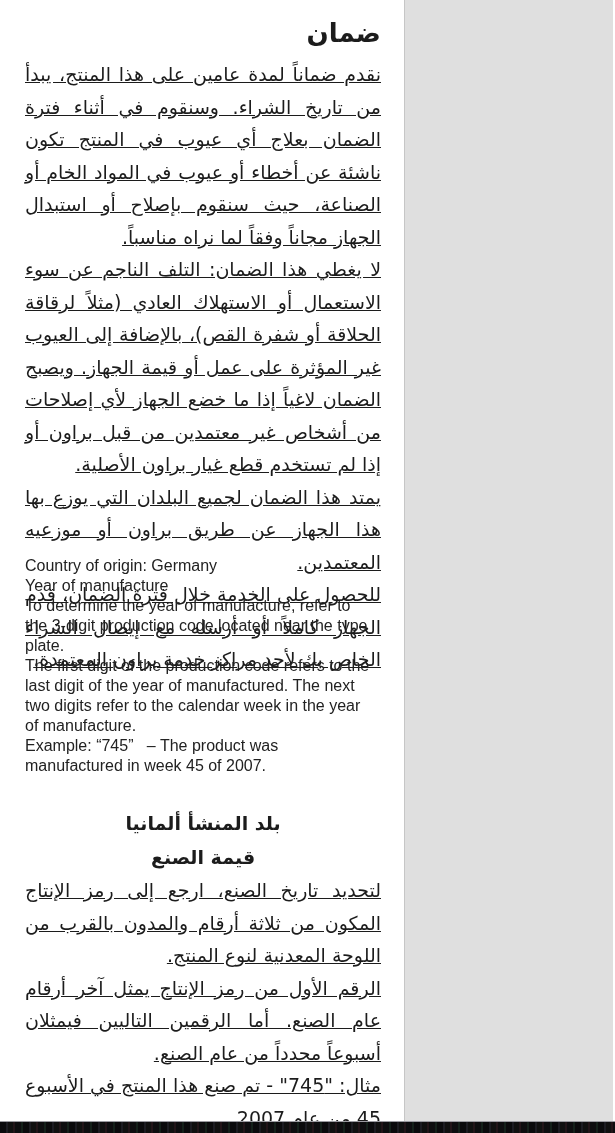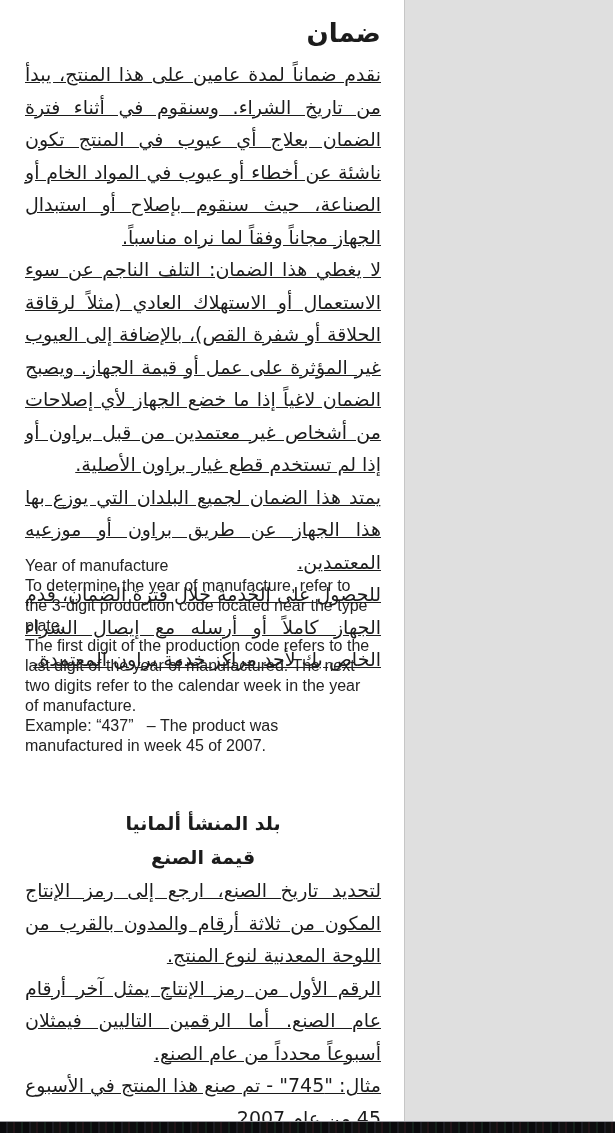--- a/index.html
+++ b/index.html
@@ -78,24 +78,25 @@
 
   <div class="block-warranty" lang="ar" dir="rtl">
     <h1 class="ar-title">ضمان</h1>
     <p class="ar-para">نقدم ضماناً لمدة عامين على هذا المنتج، يبدأ من تاريخ الشراء. وسنقوم في أثناء فترة الضمان بعلاج أي عيوب في المنتج تكون ناشئة عن أخطاء أو عيوب في المواد الخام أو الصناعة، حيث سنقوم بإصلاح أو استبدال الجهاز مجاناً وفقاً لما نراه مناسباً.</p>
     <p class="ar-para">لا يغطي هذا الضمان: التلف الناجم عن سوء الاستعمال أو الاستهلاك العادي (مثلاً لرقاقة الحلاقة أو شفرة القص)، بالإضافة إلى العيوب غير المؤثرة على عمل أو قيمة الجهاز. ويصبح الضمان لاغياً إذا ما خضع الجهاز لأي إصلاحات من أشخاص غير معتمدين من قبل براون أو إذا لم تستخدم قطع غيار براون الأصلية.</p>
     <p class="ar-para">يمتد هذا الضمان لجميع البلدان التي يوزع بها هذا الجهاز عن طريق براون أو موزعيه المعتمدين.</p>
     <p class="ar-para">للحصول على الخدمة خلال فترة الضمان، قدم الجهاز كاملاً أو أرسله مع إيصال الشراء الخاص بك لأحد مراكز خدمة براون المعتمدة.</p>
   </div>
 
   <div class="block-en" lang="en" dir="ltr">
+    <p class="en-line">Country of origin: Germany</p>
     <p class="en-line">Year of manufacture</p>
     <p class="en-para">To determine the year of manufacture, refer to the 3-digit production code located near the type plate.</p>
     <p class="en-para">The first digit of the production code refers to the last digit of the year of manufactured. The next two digits refer to the calendar week in the year of manufacture.</p>
-    <p class="en-para">Example: “437”   – The product was manufactured in week 45 of 2007.</p>
+    <p class="en-para">Example: “745”   – The product was manufactured in week 45 of 2007.</p>
   </div>
 
   <div class="block-ar2" lang="ar" dir="rtl">
     <p class="ar-heading">بلد المنشأ ألمانيا</p>
     <p class="ar-heading">قيمة الصنع</p>
     <p class="ar-para">لتحديد تاريخ الصنع، ارجع إلى رمز الإنتاج المكون من ثلاثة أرقام والمدون بالقرب من اللوحة المعدنية لنوع المنتج.</p>
     <p class="ar-para">الرقم الأول من رمز الإنتاج يمثل آخر أرقام عام الصنع. أما الرقمين التاليين فيمثلان أسبوعاً محدداً من عام الصنع.</p>
     <p class="ar-para">مثال: "745" - تم صنع هذا المنتج في الأسبوع 45 من عام 2007.</p>
   </div>
 

